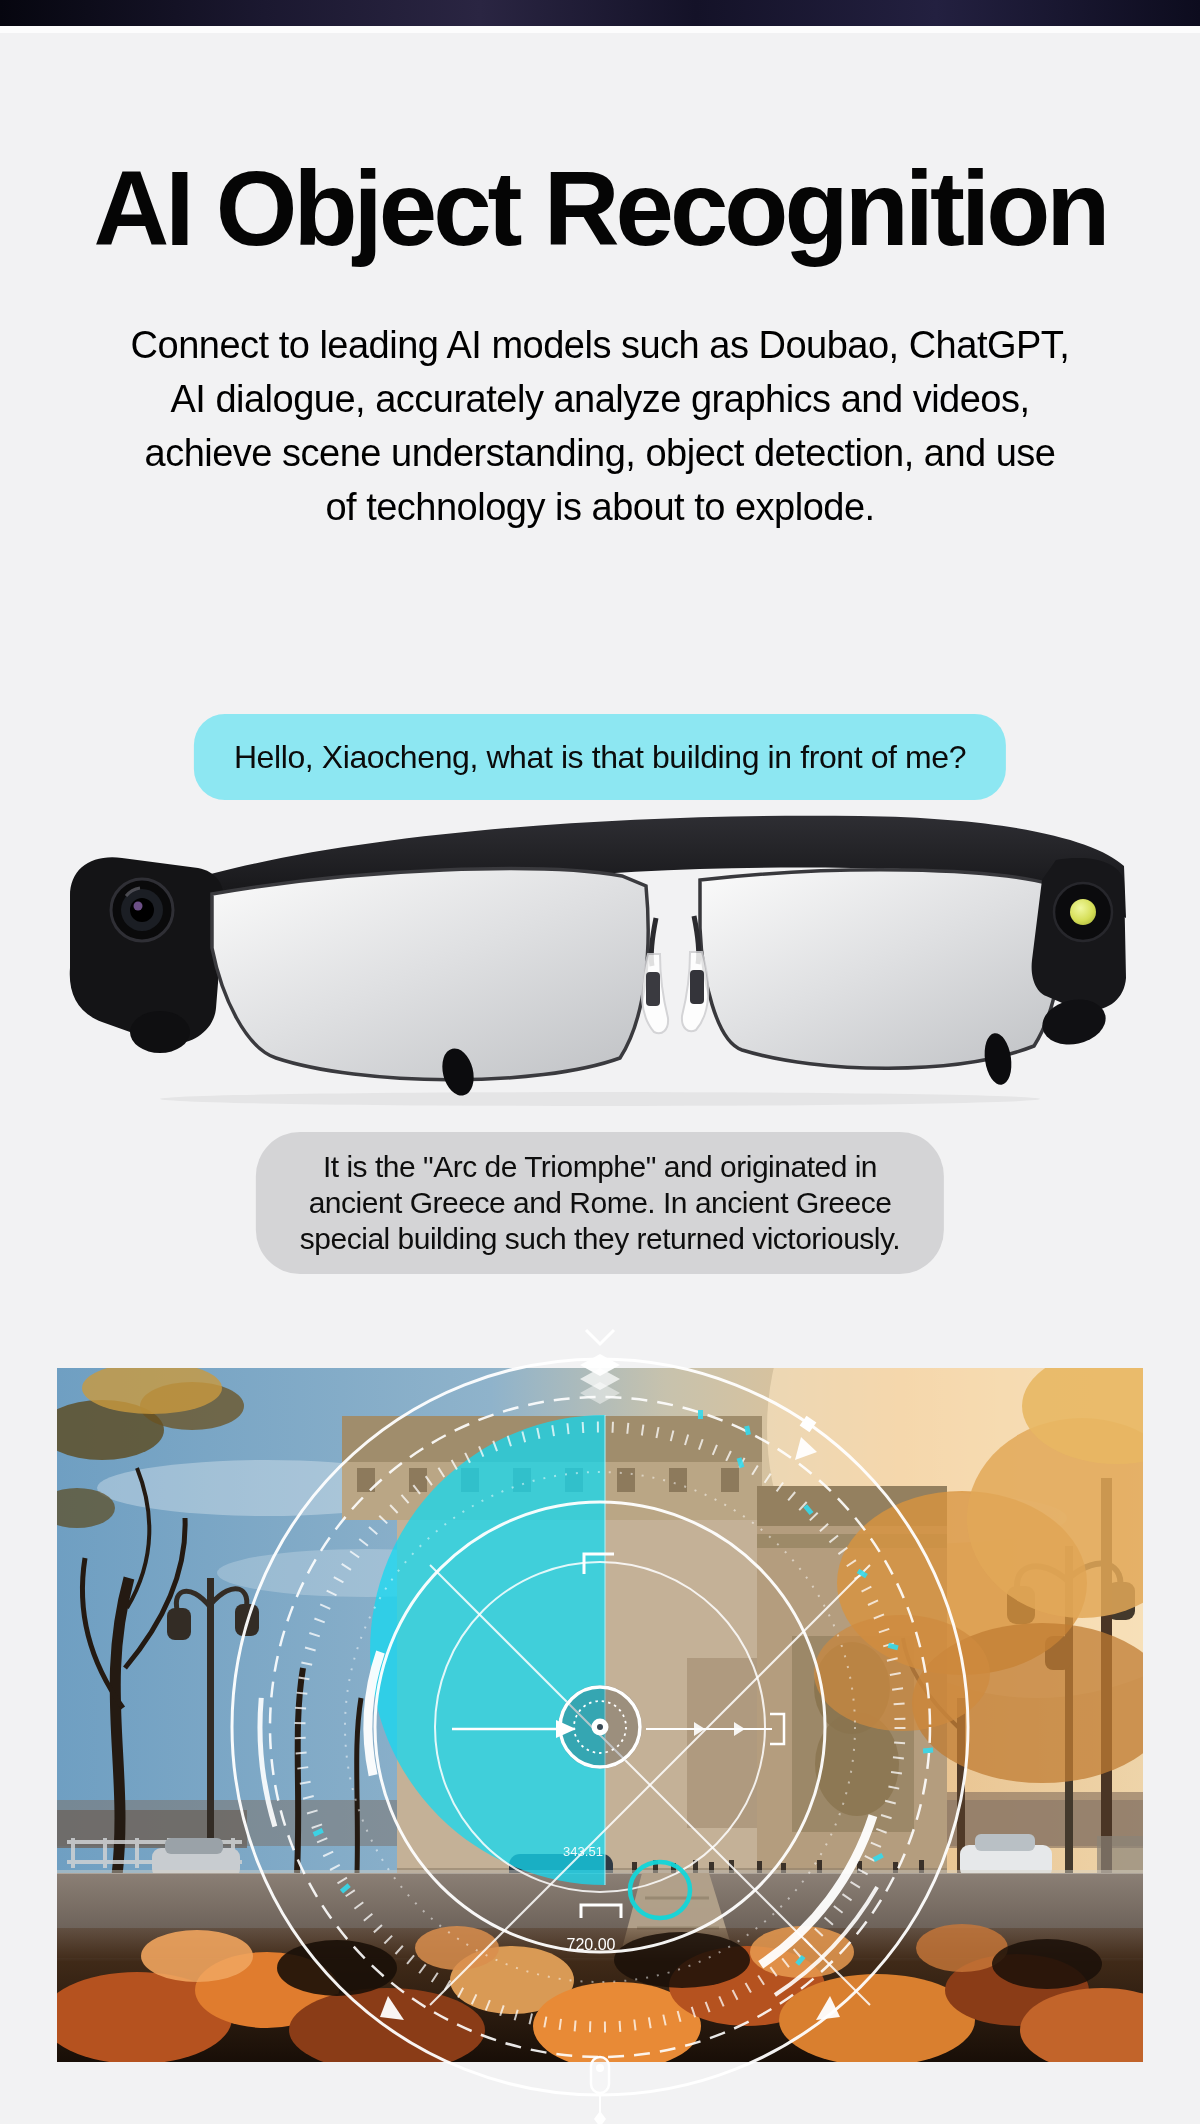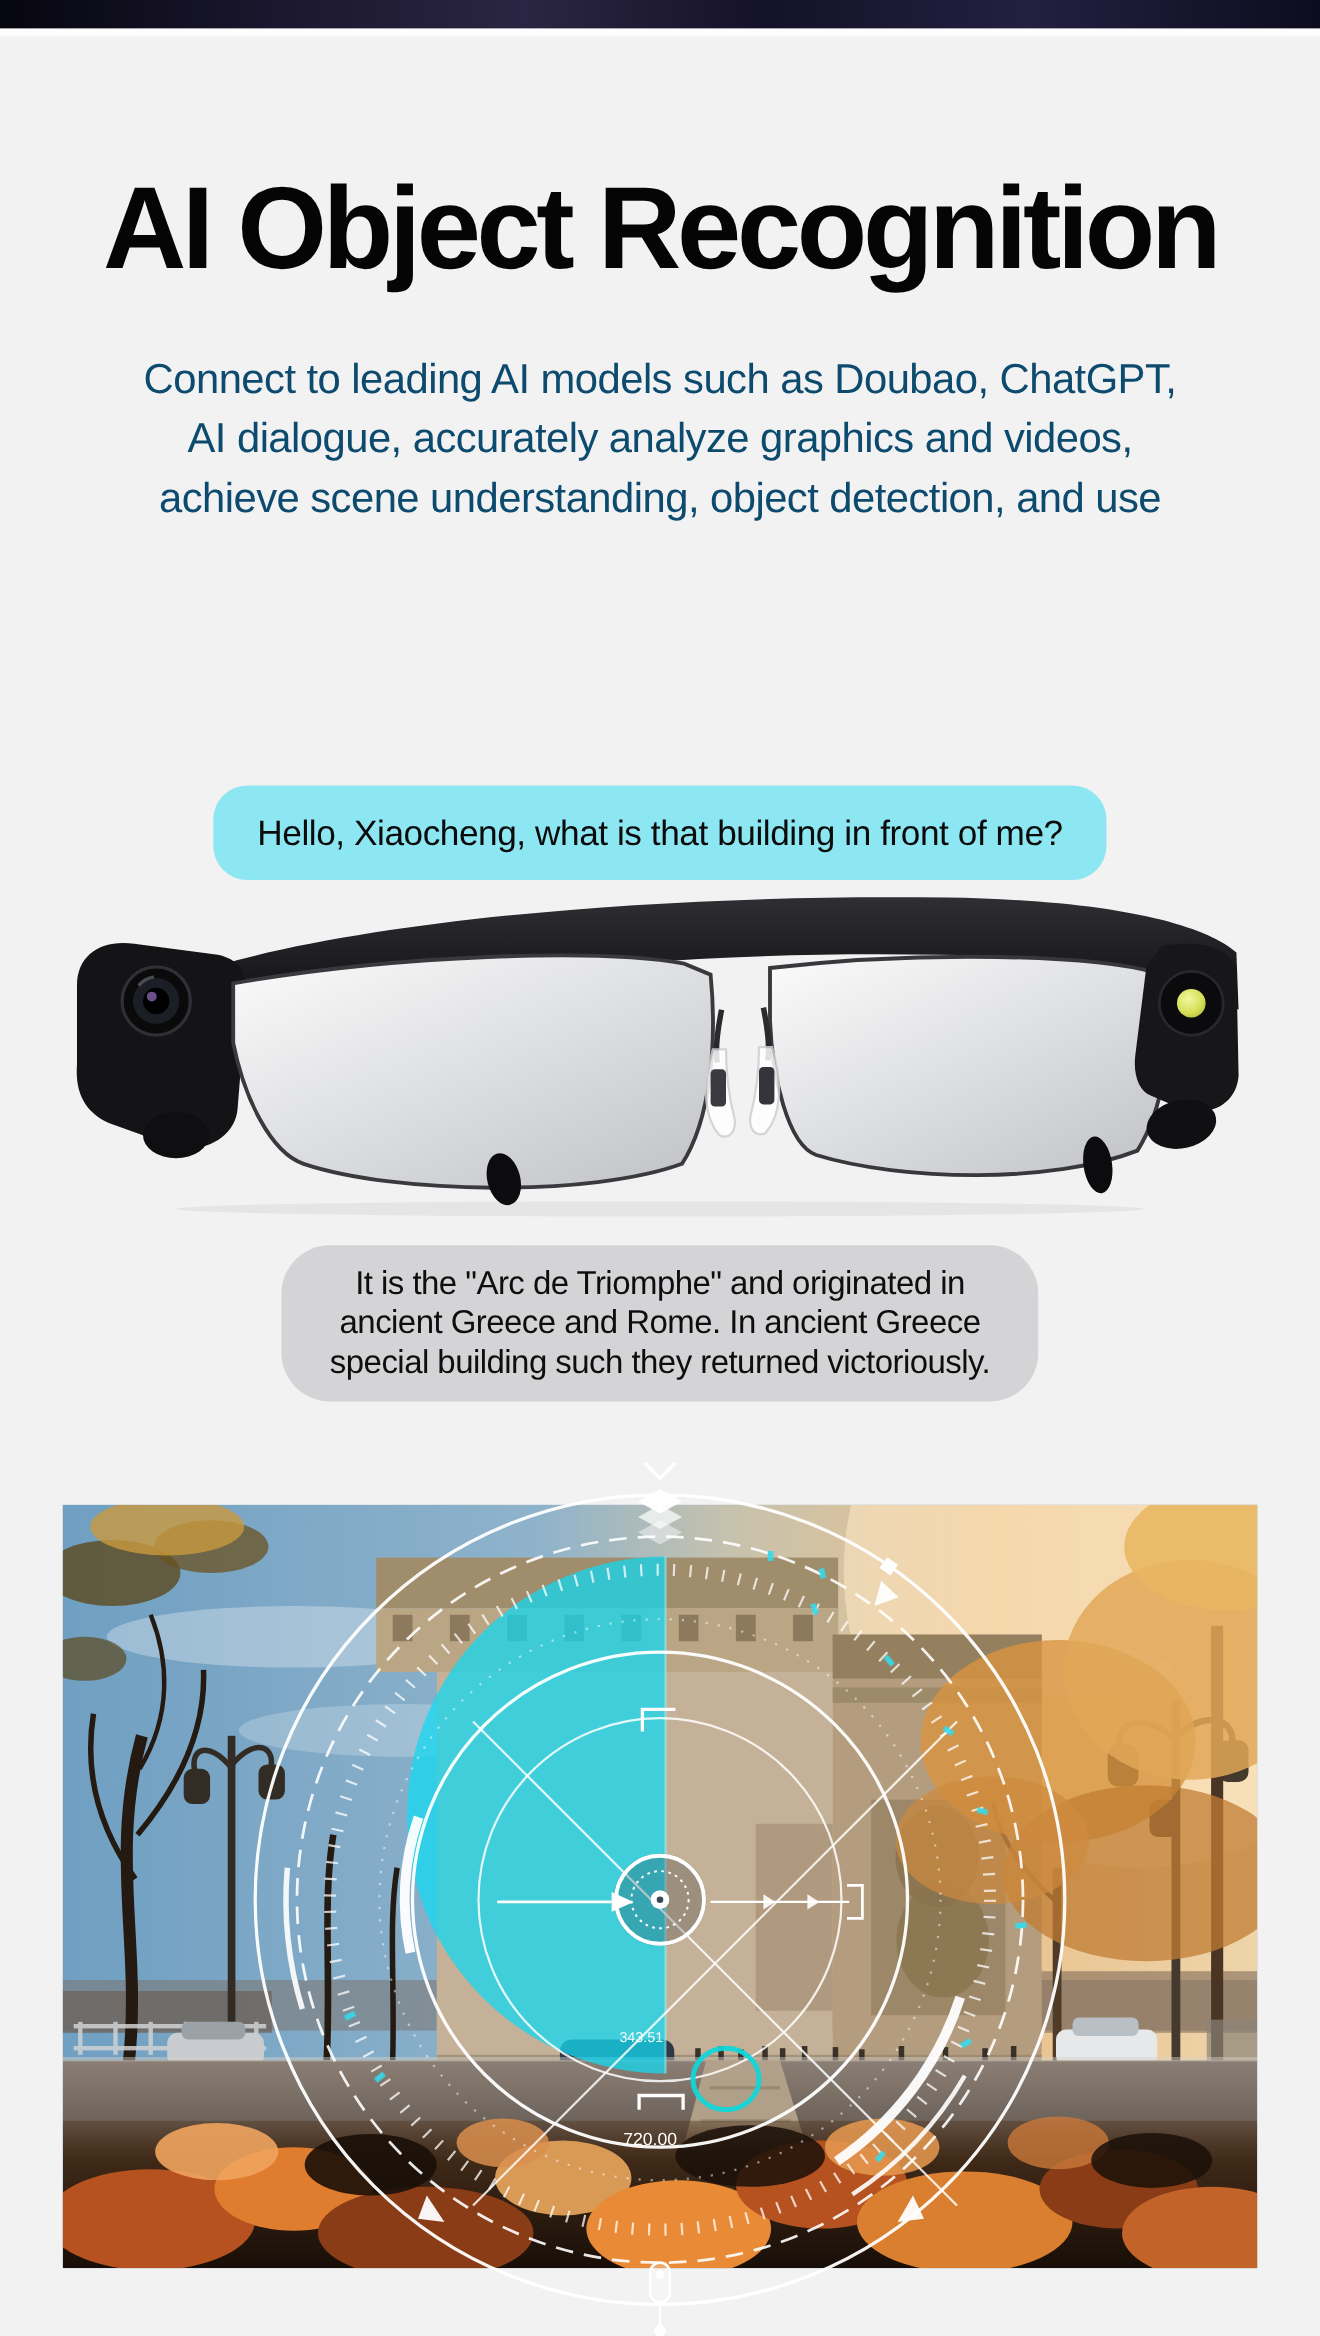--- a/index.html
+++ b/index.html
@@ -15,21 +15,21 @@
   }
   .topbar-edge{position:absolute;top:26px;left:0;width:1200px;height:7px;background:#fdfdfd;}
   .title{
     position:absolute;top:148px;left:0;width:1200px;
     text-align:center;color:#050505;
     font-size:106px;font-weight:800;letter-spacing:-4px;
     transform:scaleX(0.99);
   }
   .paragraph{
     position:absolute;top:318px;left:0;width:1200px;
-    text-align:center;color:#0c4a6e;
+    text-align:center;color:#000000;
     font-size:38px;line-height:54px;letter-spacing:-0.5px;font-weight:500;
   }
   .bubble-q{
     position:absolute;top:714px;left:50%;transform:translateX(-50%);
     background:#8de7f2;color:#0b0b0b;
     height:62px;line-height:62px;border-radius:31px;
     padding:12px 40px;font-size:32px;letter-spacing:-0.4px;font-weight:500;
     white-space:nowrap;
   }
   .glasses-wrap{position:absolute;top:796px;left:60px;width:1080px;height:312px;}
@@ -53,20 +53,21 @@
 
 <div class="topbar"></div>
 <div class="topbar-edge"></div>
 
 <div class="title">AI Object Recognition</div>
 
 <div class="paragraph">
   <div>Connect to leading AI models such as Doubao, ChatGPT,</div>
   <div>AI dialogue, accurately analyze graphics and videos,</div>
   <div>achieve scene understanding, object detection, and use</div>
+  <div>of technology is about to explode.</div>
 </div>
 
 <div class="bubble-q">
   <span>Hello, Xiaocheng, what is that building in front of me?</span>
 </div>
 
 <div class="glasses-wrap">
 <svg width="1080" height="312" viewBox="0 0 1080 312">
   <defs>
     <linearGradient id="frameGrad" x1="0" y1="0" x2="0" y2="1">

